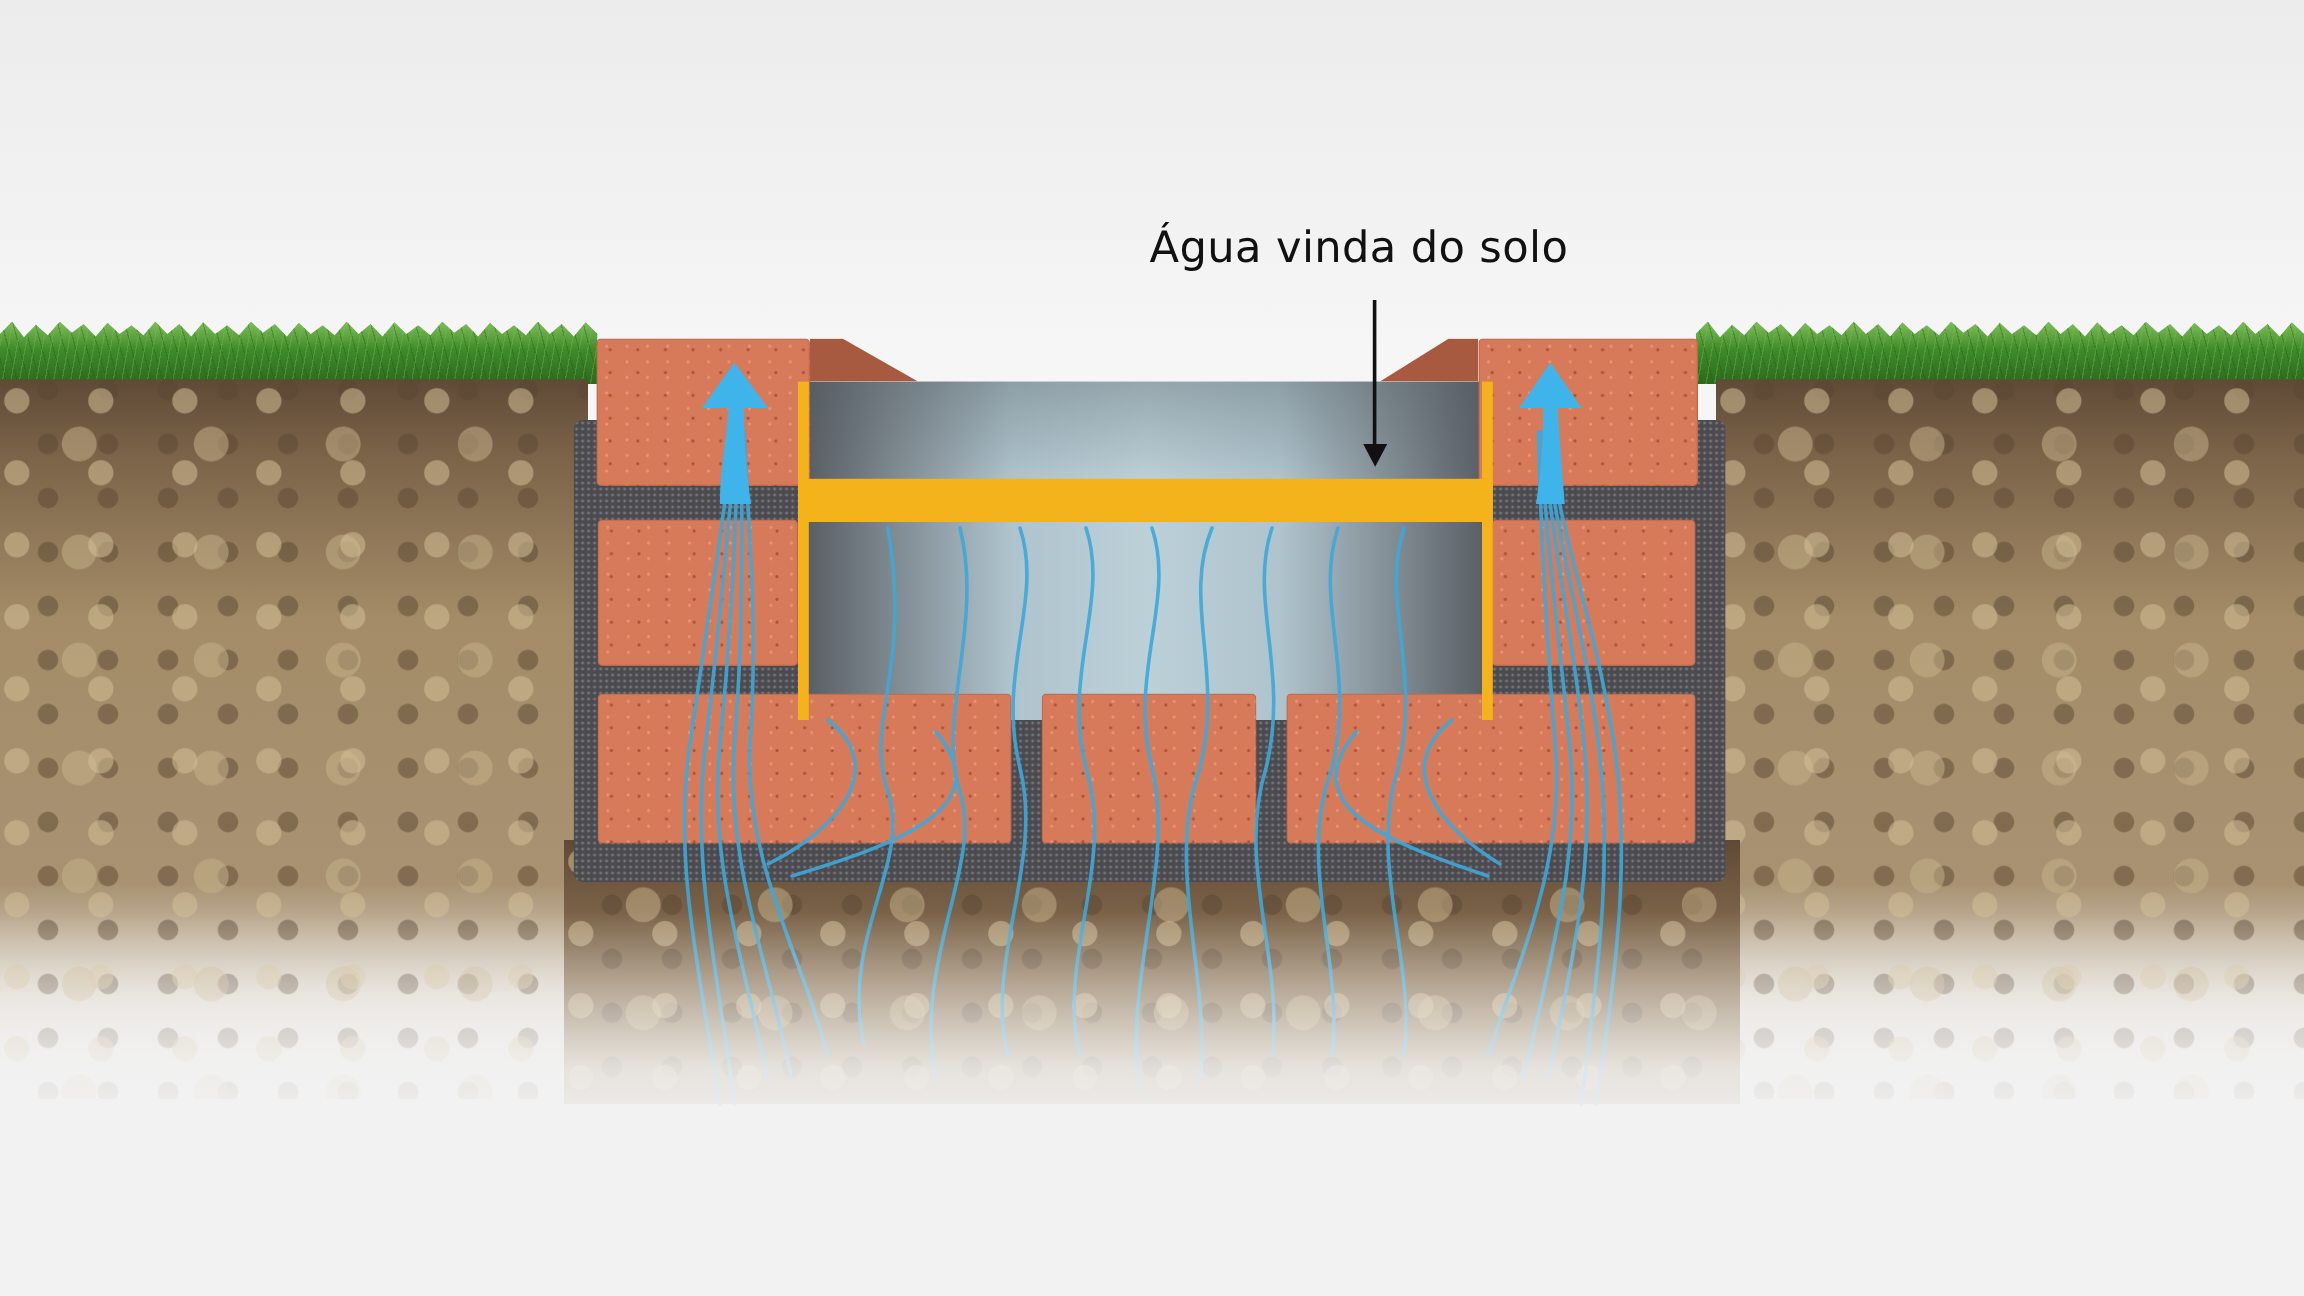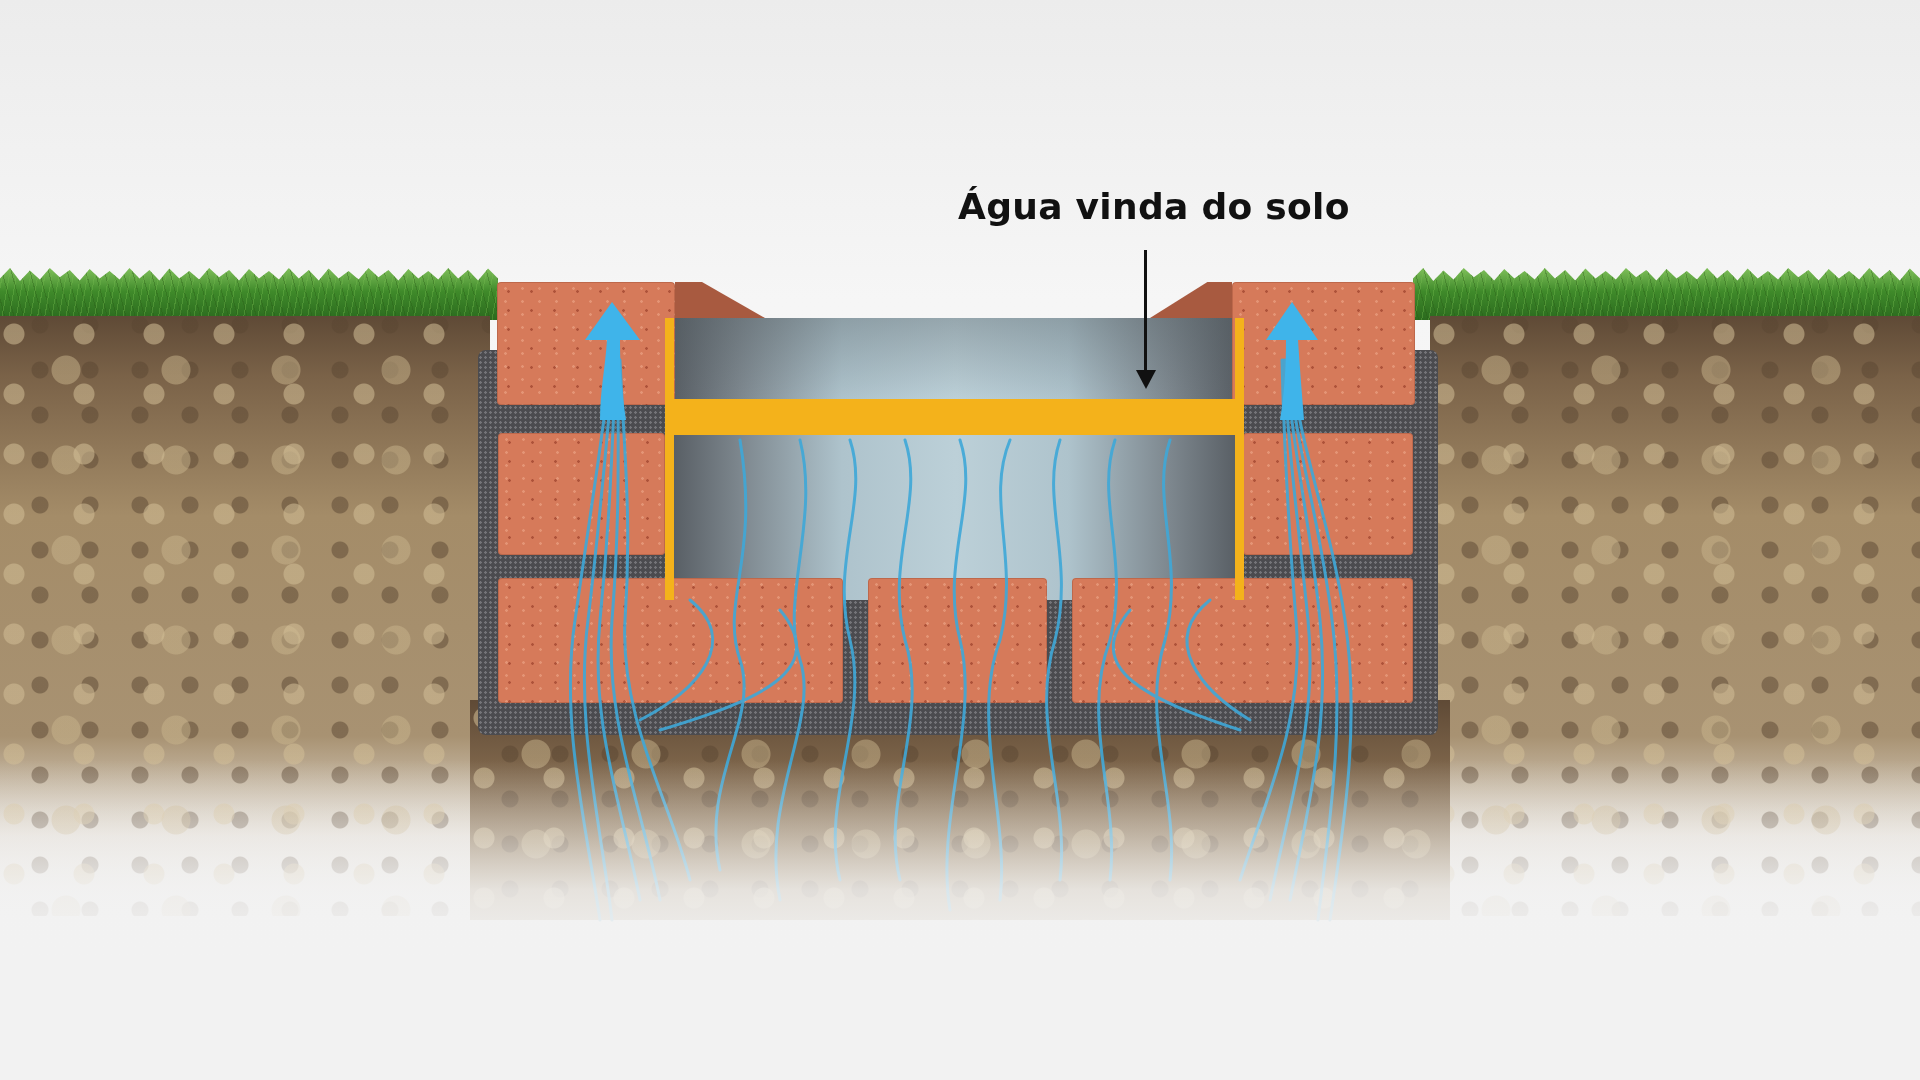--- a/index.html
+++ b/index.html
@@ -29,21 +29,21 @@
     background-image:
       radial-gradient(circle, rgba(140,50,30,.55) 1px, transparent 1.6px),
       radial-gradient(circle, rgba(255,200,170,.35) 1px, transparent 1.6px);
     background-size: 23px 19px, 17px 13px;
     border-radius:4px; box-shadow: inset 0 0 0 1px rgba(120,50,30,.25); }
   .window { left:672px; top:318px; width:566px; height:282px;
     background: linear-gradient(90deg, #585e64 0, #7d878e 12%, #aec3cc 30%, #bcd0d8 50%, #aec3cc 70%, #7d878e 88%, #585e64 100%); }
   .window-top { left:672px; top:318px; width:566px; height:82px;
     background: linear-gradient(rgba(80,90,95,.35), rgba(255,255,255,.0)); }
   .yellow { background:#f4b21b; }
-  .label { left:958px; top:186px; font-size:36px; font-weight:bold; color:#111; letter-spacing:.3px; white-space:nowrap; }
+  .label { left:958px; top:186px; font-size:36px; font-weight:normal; color:#111; letter-spacing:.3px; white-space:nowrap; }
   .pointer-line { left:1144px; top:250px; width:3px; height:122px; background:#111; }
   .pointer-head { left:1136px; top:370px; width:0; height:0;
     border-left:10px solid transparent; border-right:10px solid transparent; border-top:19px solid #111; }
   svg.flows { position:absolute; left:0; top:0; }
 </style>
 </head>
 <body>
 
 <div class="abs grass" style="left:0;width:498px;"></div>
 <div class="abs grass" style="left:1413px;width:507px;"></div>

